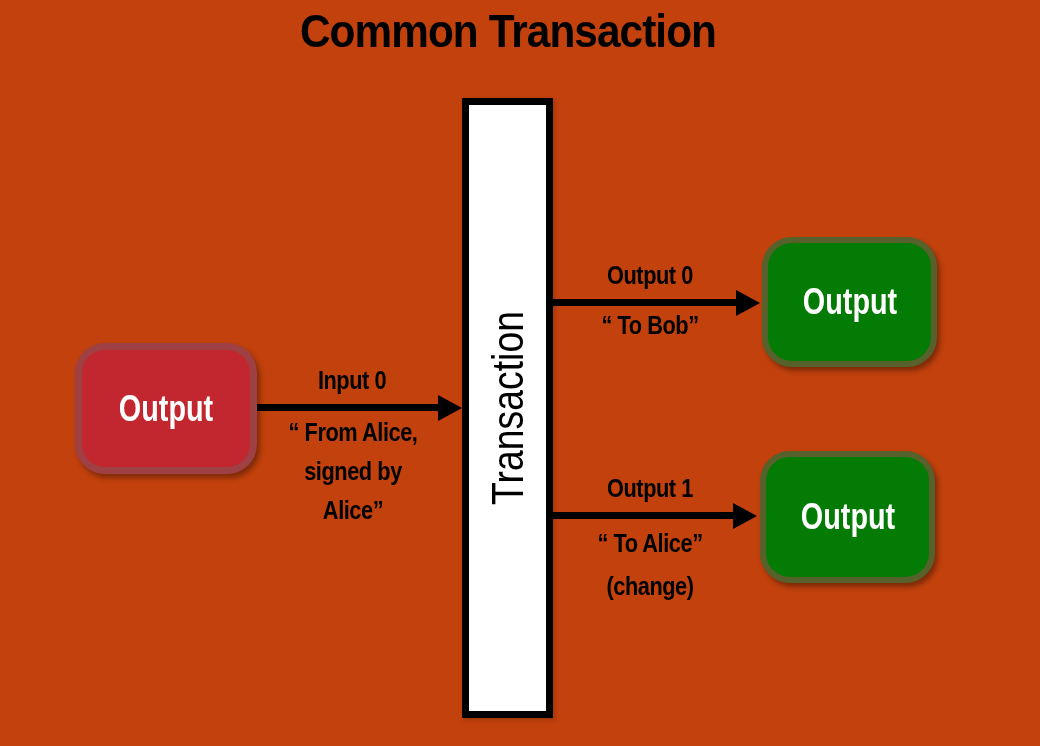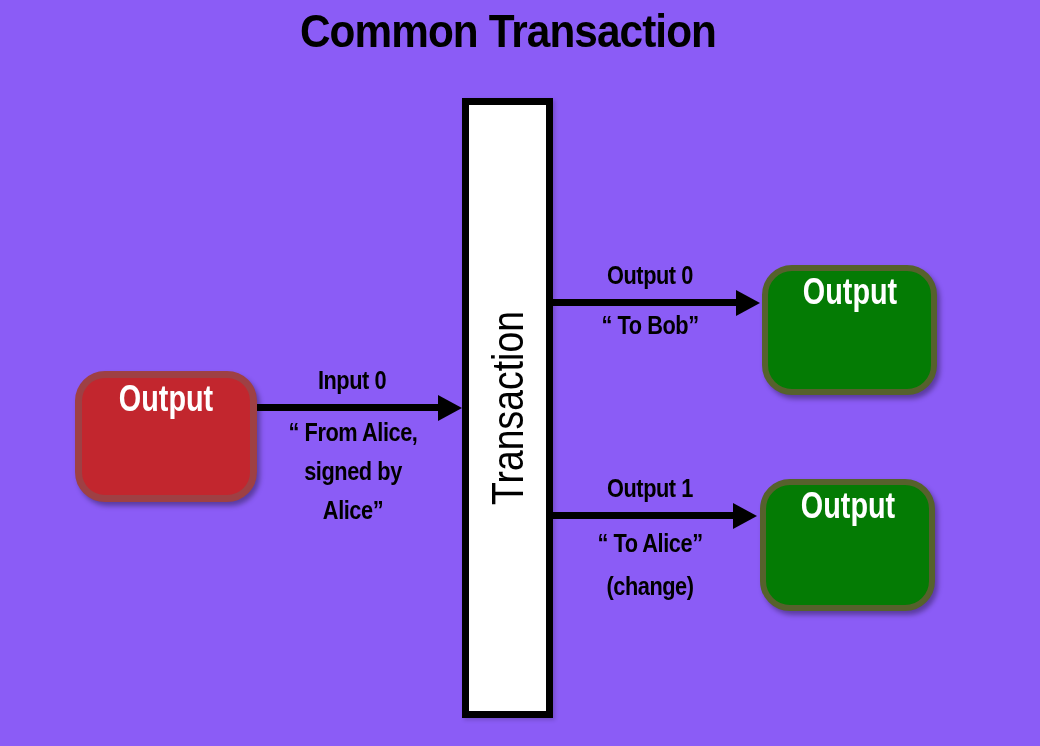--- a/index.html
+++ b/index.html
@@ -1,41 +1,40 @@
 <!DOCTYPE html>
 <html><head>
 <meta charset="utf-8">
 <style>
   html,body{margin:0;padding:0;background:#fff;}
   .canvas{
-    position:relative;width:1040px;height:746px;background:#8b5cf6;
+    position:relative;width:1040px;height:746px;background:#c2410c;
     font-family:"Liberation Sans", sans-serif;color:#000;overflow:hidden;
   }
   .title{
     position:absolute;left:-8px;top:4px;width:1032px;margin:0;
     text-align:center;font-size:46px;font-weight:bold;letter-spacing:-1px;
     transform:scaleX(0.92);
   }
   
   .tx-rect{
     position:absolute;left:462px;top:98px;width:91px;height:620px;
     background:#ffffff;border:7px solid #000;box-sizing:border-box;
     box-shadow:2px 2px 4px rgba(0,0,0,0.18);
   }
   .tx-label{
     position:absolute;left:50%;top:50%;
     transform:translate(-50%,-50%) rotate(-90deg) scaleX(0.85);
     font-size:44px;font-weight:normal;white-space:nowrap;
   }
   
   .node{
-    position:absolute;display:flex;justify-content:center;
+    position:absolute;display:flex;align-items:center;justify-content:center;
     border-radius:30px;box-sizing:border-box;
     box-shadow:3px 4px 5px rgba(0,0,0,0.35);
-    margin-top:28px;
   }
   .node-red{left:75px;top:343px;width:182px;height:131px;
     background:#C2262E;border:7px solid #9E4044;}
   .node-green-top{left:762px;top:237px;width:175px;height:130px;
     background:#047B04;border:6px solid #56612C;}
   .node-green-bottom{left:760px;top:451px;width:175px;height:132px;
     background:#047B04;border:6px solid #56612C;}
   .node-label{
     color:#fff;font-size:36px;font-weight:bold;transform:scaleX(0.8);
     white-space:nowrap;

